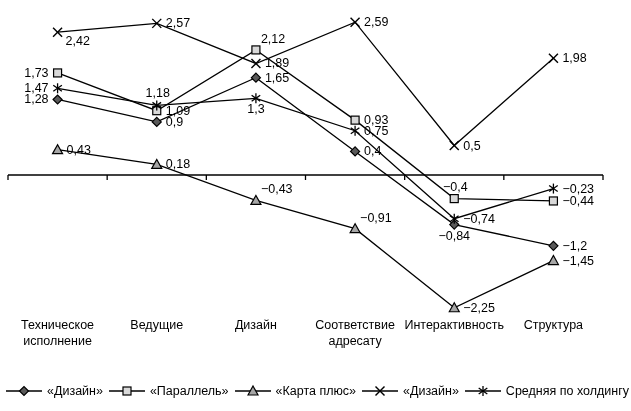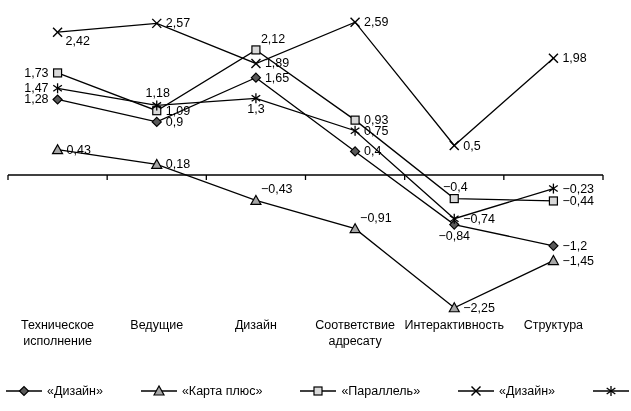--- a/index.html
+++ b/index.html
@@ -152,48 +152,49 @@
           <g>
             <path d="M 13.5 7 L 18 2.5 L 22.5 7 L 18 11.5 Z" fill="#595959" stroke="#000" stroke-width="1.2"></path>
           </g>
         </svg>
         <span class="lbl">«Дизайн»</span>
       </div>
       <div class="legend-item">
         <svg width="36" height="14">
           <line x1="0" y1="7" x2="36" y2="7" stroke="#000000" stroke-width="1.3"></line>
           <g>
+            <rect x="14" y="3" width="8" height="8" fill="#d9d9d9" stroke="#000" stroke-width="1.2"></rect>
+          </g>
+        </svg>
+        <span class="lbl">«Параллель»</span>
+      </div>
+      <div class="legend-item">
+        <svg width="36" height="14">
+          <line x1="0" y1="7" x2="36" y2="7" stroke="#000000" stroke-width="1.3"></line>
+          <g>
             <path d="M 13 11 L 18 2 L 23 11 Z" fill="#a6a6a6" stroke="#000" stroke-width="1.2"></path>
           </g>
         </svg>
         <span class="lbl">«Карта плюс»</span>
-      </div>
-      <div class="legend-item">
-        <svg width="36" height="14">
-          <line x1="0" y1="7" x2="36" y2="7" stroke="#000000" stroke-width="1.3"></line>
-          <g>
-            <rect x="14" y="3" width="8" height="8" fill="#d9d9d9" stroke="#000" stroke-width="1.2"></rect>
-          </g>
-        </svg>
-        <span class="lbl">«Параллель»</span>
       </div>
       <div class="legend-item">
         <svg width="36" height="14">
           <line x1="0" y1="7" x2="36" y2="7" stroke="#000000" stroke-width="1.3"></line>
           <g>
             <line x1="13.5" y1="2.5" x2="22.5" y2="11.5" stroke="#000" stroke-width="1.4"></line>
             <line x1="13.5" y1="11.5" x2="22.5" y2="2.5" stroke="#000" stroke-width="1.4"></line>
           </g>
         </svg>
         <span class="lbl">«Дизайн»</span>
       </div>
       <div class="legend-item">
         <svg width="36" height="14">
           <line x1="0" y1="7" x2="36" y2="7" stroke="#000000" stroke-width="1.3"></line>
           <g>
             <line x1="18" y1="2" x2="18" y2="12" stroke="#000" stroke-width="1.3"></line>
             <line x1="13.7" y1="4" x2="22.3" y2="10" stroke="#000" stroke-width="1.3"></line>
             <line x1="13.7" y1="10" x2="22.3" y2="4" stroke="#000" stroke-width="1.3"></line>
           </g>
         </svg>
+        <span class="lbl">Средняя по холдингу</span>
       </div>
     </div>
 </div>
 
 </body></html>

